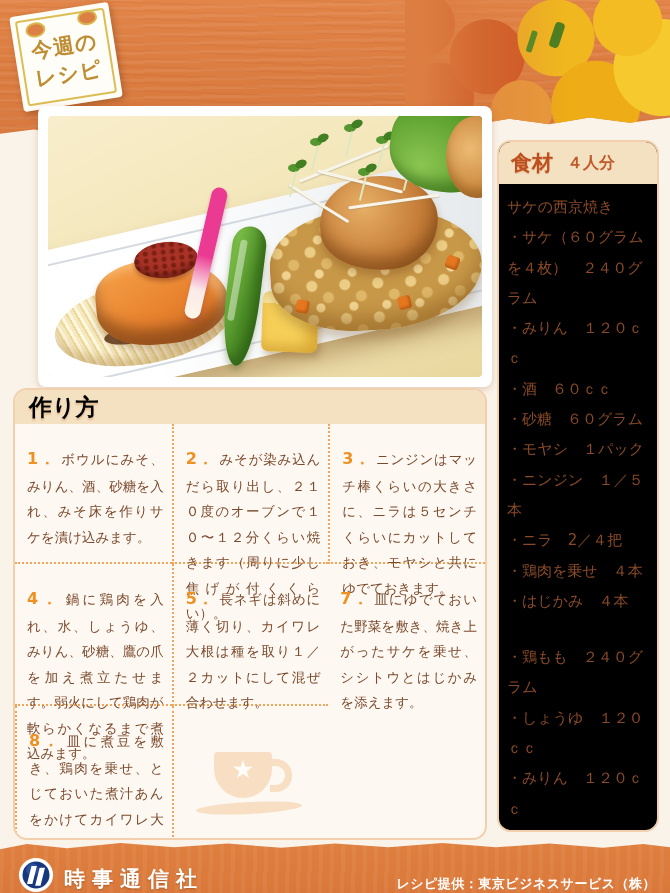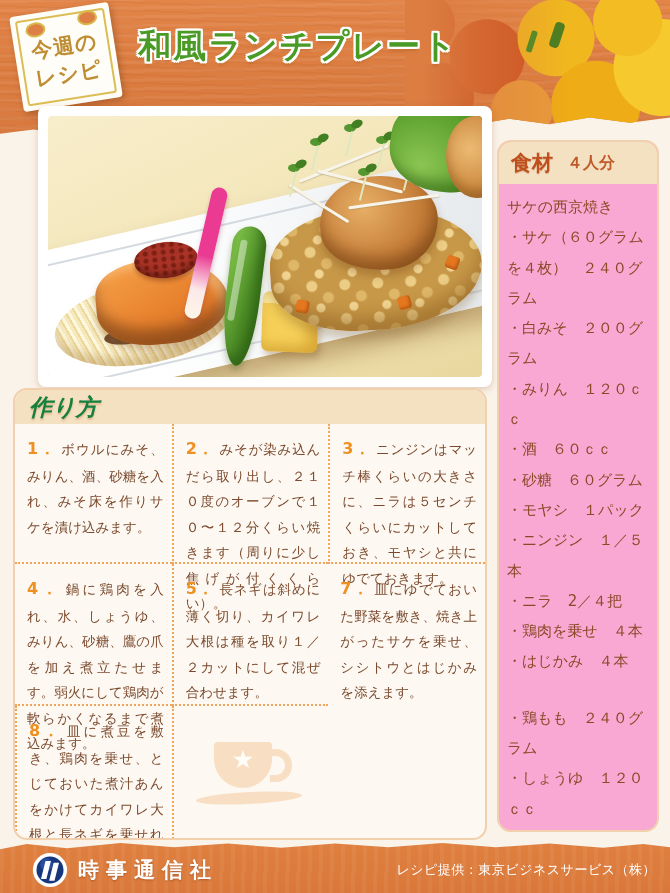--- a/index.html
+++ b/index.html
@@ -163,39 +163,39 @@
     left:398px; top:0; width:60px; height:82px;
     background:radial-gradient(circle at 40% 40%,#ecba74,#cf8f44 60%,#b06f2c);
     border-radius:50% 45% 48% 52%;
     box-shadow:inset 0 -8px 10px rgba(120,70,20,.4);
   }
 
   
   .panel-title-strip { background:#f4e1c2; display:flex; align-items:center; }
   .ingredients {
     position:absolute; left:497px; top:140px; width:162px; height:692px;
-    background:#f9a8d4; border:2px solid #f2cfad; border-radius:14px;
+    background:#000000; border:2px solid #f2cfad; border-radius:14px;
     box-sizing:border-box; overflow:hidden;
   }
   .ing-header { height:42px; padding:0 12px; gap:14px; border-radius:11px 11px 0 0; }
   .ing-title { font-size:21px; font-weight:bold; color:#bf4f1c; text-shadow:0 1px 1px rgba(150,60,10,.3); }
   .ing-servings { font-size:16px; font-weight:bold; color:#c05a28; }
   .ing-body { padding:8px 4px 0 8px; font-size:15px; line-height:2.02; color:#8a4a28; }
   .ing-section-title { font-weight:normal; }
   .ing-gap { height:26px; }
 
   .steps-panel {
     position:absolute; left:13px; top:388px; width:474px; height:452px;
     background:#fdf8f1; border:2px solid #f2cfad; border-radius:14px;
     box-sizing:border-box; overflow:hidden;
   }
   .steps-header { height:34px; padding:0 14px; border-radius:11px 11px 0 0; }
-  .steps-title { font-size:23px; font-weight:bold; color:#15803d; text-shadow:0 2px 2px rgba(180,90,20,.3);font-style:italic; }
+  .steps-title { font-size:23px; font-weight:bold; color:#000000; text-shadow:0 2px 2px rgba(180,90,20,.3); }
   .steps-grid { display:grid; grid-template-columns:1fr 1fr 1fr; grid-template-rows:140px 142px auto; }
-  .step-cell { padding:10px 8px 10px 12px; box-sizing:border-box; }
+  .step-cell { padding:20px 8px 10px 12px; box-sizing:border-box; }
   .bl { border-left:2px dotted #efa55c; }
   .bb { border-bottom:2px dotted #efa55c; }
   .step-cell p { margin:0; font-size:13.5px; line-height:1.88; color:#7b4a2e; text-align:justify; }
   .step-no { color:#ef9122; font-weight:bold; font-size:16px; margin-right:5px; }
 
   
   .teacup { position:relative; width:110px; height:70px; margin:26px auto 0; }
   .teacup div { position:absolute; }
   .cup { left:16px; top:0; width:58px; height:46px; background:#f8dfc4; border-radius:4px 4px 30px 30px; }
   .cup::after { content:'\2605'; position:absolute; left:0; right:0; top:3px; text-align:center; color:#fffdf8; font-size:25px; }
@@ -203,23 +203,23 @@
   .saucer { left:-2px; top:50px; width:106px; height:12px; background:#f8dfc4; border-radius:50%; transform:rotate(-3deg); }
 
   
   .footer {
     position:absolute; left:0; bottom:0; width:670px; height:52px;
     background:
       repeating-linear-gradient(91deg, rgba(255,255,255,.05) 0 4px, rgba(0,0,0,0) 4px 11px),
       linear-gradient(180deg,#e0803f,#d9783a);
     clip-path:polygon(0 16%,4% 6%,10% 14%,18% 4%,26% 12%,34% 5%,42% 13%,50% 5%,58% 12%,66% 4%,74% 12%,82% 5%,90% 13%,96% 6%,100% 12%,100% 100%,0 100%);
   }
-  .footer-inner { display:flex; align-items:center; height:100%; padding:6px 14px 0 32px; box-sizing:border-box; }
+  .footer-inner { display:flex; align-items:flex-end; height:100%; padding:6px 14px 0 18px; box-sizing:border-box; }
   .brand { color:#fff; font-size:21px; font-weight:bold; letter-spacing:7px; margin-left:10px; text-shadow:0 1px 2px rgba(120,50,10,.45); }
-  .credit { margin-left:auto; color:#fff; font-size:13px; font-weight:normal; letter-spacing:.5px; }
+  .credit { margin-left:auto; color:#fff; font-size:13px; font-weight:bold; letter-spacing:.5px; }
 </style>
 </head>
 <body>
 
 <div class="page">
 
   <div class="top-band">
     <div class="band-peppers">
       <div class="pepper-stem"></div>
     </div>
@@ -227,21 +227,20 @@
 
   <div class="badge">
     <div class="badge-inner">
       <span class="badge-line">今週の</span>
       <span class="badge-line">レシピ</span>
     </div>
     <div class="hole l"></div>
     <div class="hole r"></div>
   </div>
 
-  <h1 class="title">和風ランチプレート</h1>
 
   <div class="photo-frame">
     <div class="photo">
       <div class="plate"></div>
       <div class="sprouts"></div>
       <div class="salmon-char"></div>
       <div class="salmon"></div>
       <div class="miso"></div>
       <div class="hajikami"></div>
       <div class="shishito"></div>
@@ -267,21 +266,20 @@
   </div>
 
   <aside class="ingredients">
     <div class="panel-title-strip ing-header">
       <span class="ing-title">食材</span>
       <span class="ing-servings">４人分</span>
     </div>
     <div class="ing-body">
       <div class="ing-section-title">サケの西京焼き</div>
       <div>・サケ（６０グラムを４枚）　２４０グラム</div>
-      <div>・白みそ　２００グラム</div>
       <div>・みりん　１２０ｃｃ</div>
       <div>・酒　６０ｃｃ</div>
       <div>・砂糖　６０グラム</div>
       <div>・モヤシ　１パック</div>
       <div>・ニンジン　１／５本</div>
       <div>・ニラ　2／４把</div>
       <div>・鶏肉を乗せ　４本</div>
       <div>・はじかみ　４本</div>
       <div class="ing-gap"></div>
       <div>・鶏もも　２４０グラム</div>

